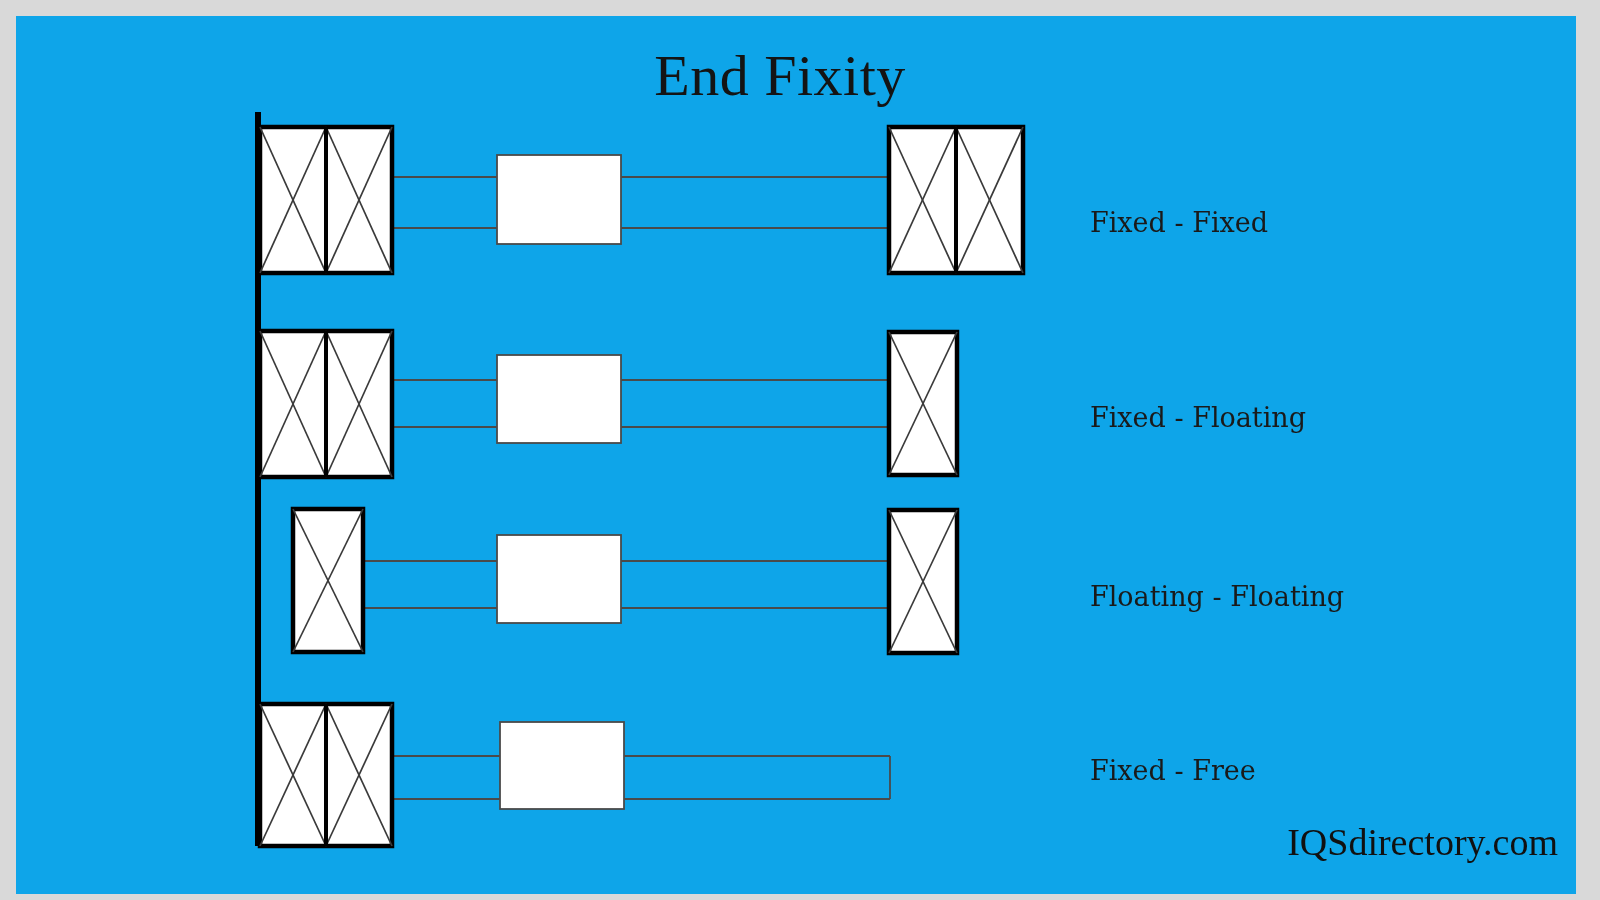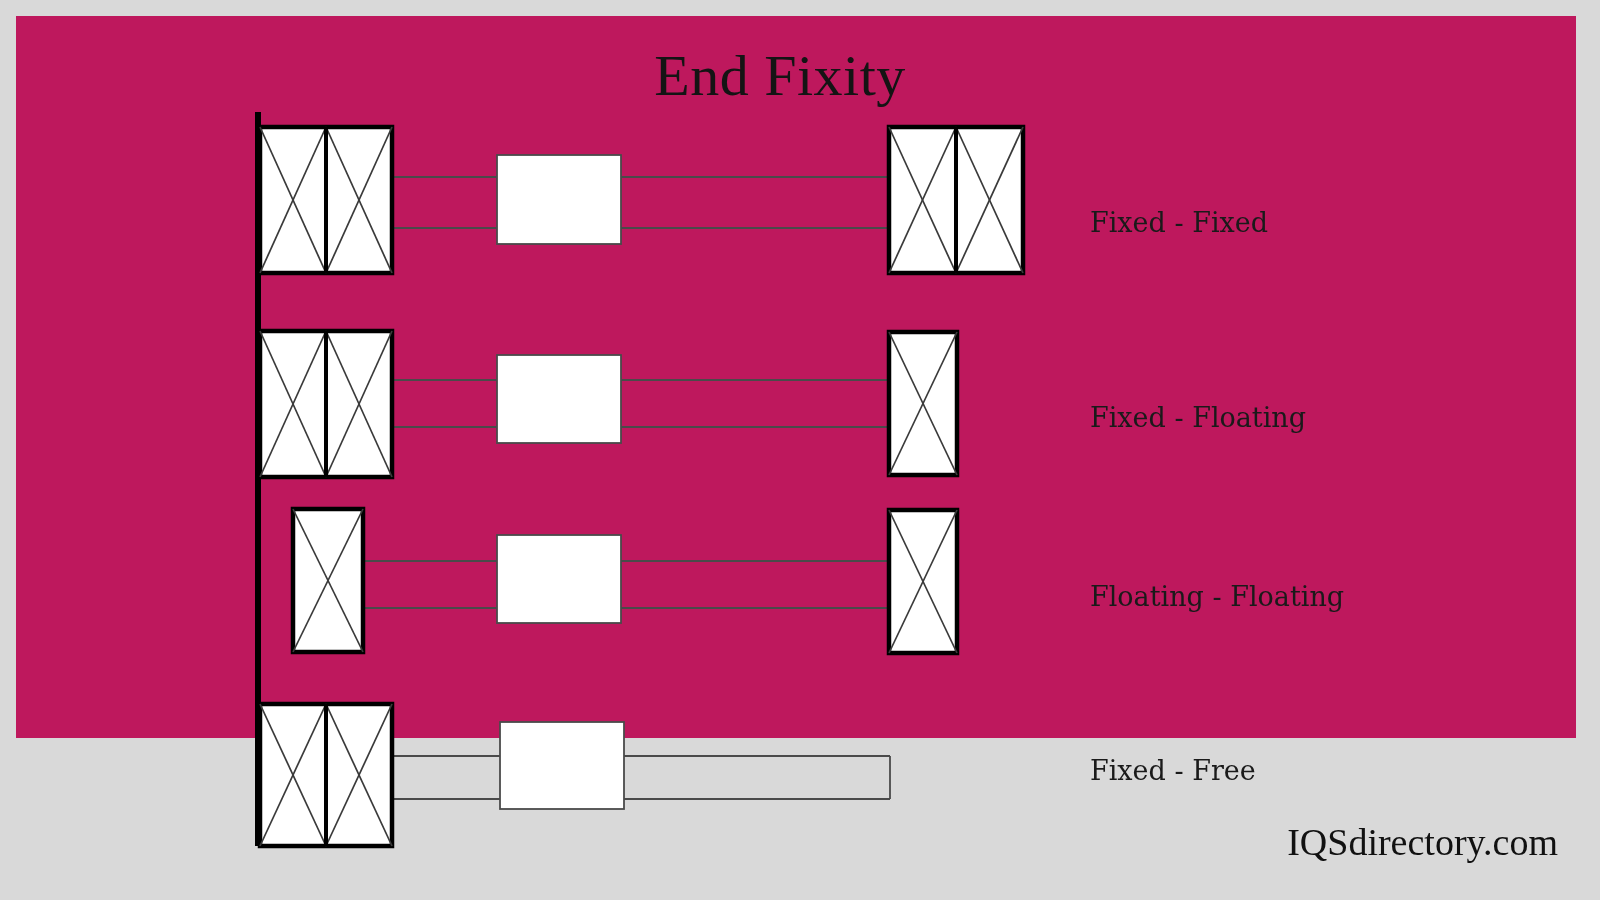--- a/index.html
+++ b/index.html
@@ -19,22 +19,22 @@
     width: 1600px;
     height: 900px;
     background: #d9d9d9;
     box-sizing: border-box;
   }
   #canvas {
     position: absolute;
     left: 16px;
     top: 16px;
     width: 1560px;
-    height: 722px;
-    background: #be185d;
+    height: 878px;
+    background: #0ea5e9;
   }
   #diagram-svg {
     display: block;
     width: 1560px;
     height: 866px;
   }
   .diagram-title {
     font-family: "Liberation Serif", serif;
     font-size: 58px;
     fill: #141414;

